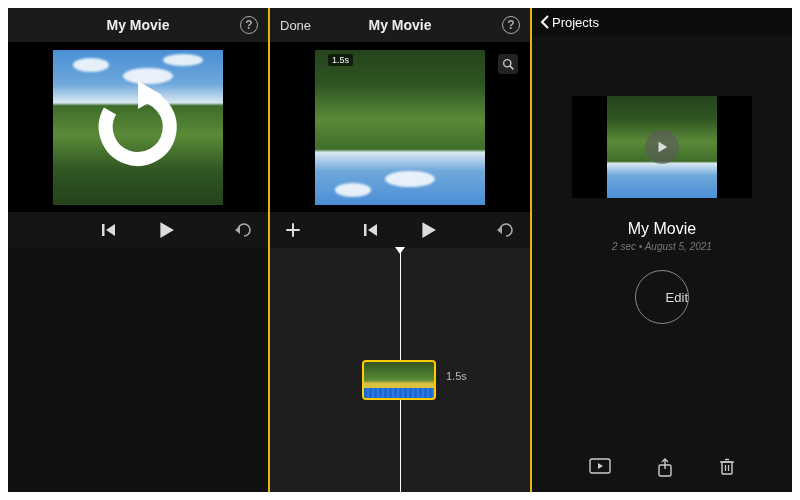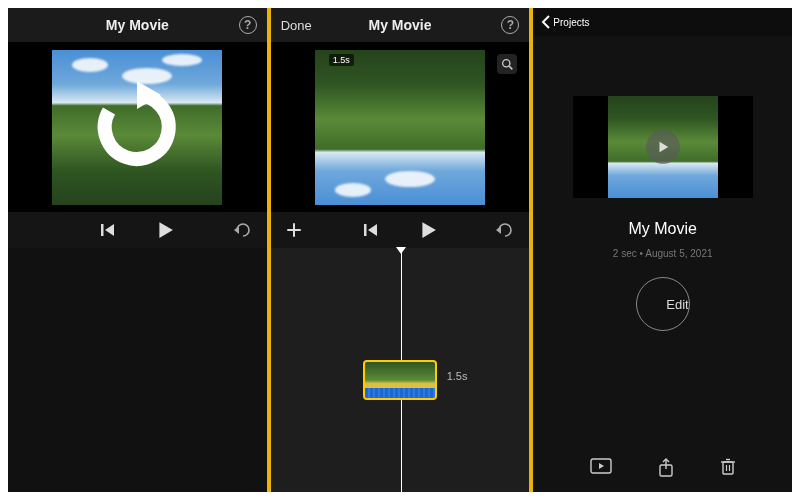--- a/index.html
+++ b/index.html
@@ -15,21 +15,21 @@
     background: #fdba74;
     position: relative;
     border: 8px solid #fff;
   }
   .panel {
     position: relative;
     flex: 1 1 0;
     background: #111;
     overflow: hidden;
   }
-  .panel + .panel { border-left: 4px solid #eab308; }
+  .panel + .panel { border-left: 2px solid #eab308; }
 
   
   .hdr {
     height: 34px;
     background: #1b1b1b;
     display: flex; align-items: center; justify-content: center;
     position: relative;
     color: #eee; font-size: 14px; font-weight: 600;
   }
   .hdr .left  { position: absolute; left: 10px; font-weight: 400; font-size: 13px; color: #ddd;}
@@ -121,21 +121,21 @@
     height: 44px;
   }
   .dur-label {
     position: absolute; color: #bbb; font-size: 11px;
   }
 
   
   .p3-top {
     height: 28px; background: #0d0d0d;
     display: flex; align-items: center;
-    color: #fff; font-size: 10px; padding: 0 8px;
+    color: #fff; font-size: 13px; padding: 0 8px;
     gap: 2px;
   }
   .p3-body {
     height: calc(100% - 28px);
     background: #121212;
     display: flex; flex-direction: column; align-items: center;
     padding-top: 60px;
   }
   .proj-thumb-wrap {
     width: 180px; height: 102px; background: #000;
@@ -150,21 +150,21 @@
     transform: scaleY(-1);
     position: relative;
   }
   .play-ov {
     position: absolute; top: 50%; left: 50%;
     width: 34px; height: 34px; margin: -17px 0 0 -17px;
     background: rgba(90,90,90,0.65); border-radius: 50%;
     display: flex; align-items: center; justify-content: center;
   }
   .proj-title { color: #fff; font-size: 16px; margin-top: 22px; }
-  .proj-meta  { color: #777; font-size: 10px; margin-top: 10px; }
+  .proj-meta  { color: #777; font-size: 10px; margin-top: 3px; font-style: italic; }
   .edit-btn {
     margin-top: 18px;
     width: 54px; height: 54px; border: 1px solid #888; border-radius: 50%;
     display: flex; align-items: center; justify-content: flex-end;
     color: #ddd; font-size: 13px;
   }
   .p3-actions {
     position: absolute; bottom: 14px; left: 0; right: 0;
     display: flex; justify-content: center; gap: 46px;
   }

